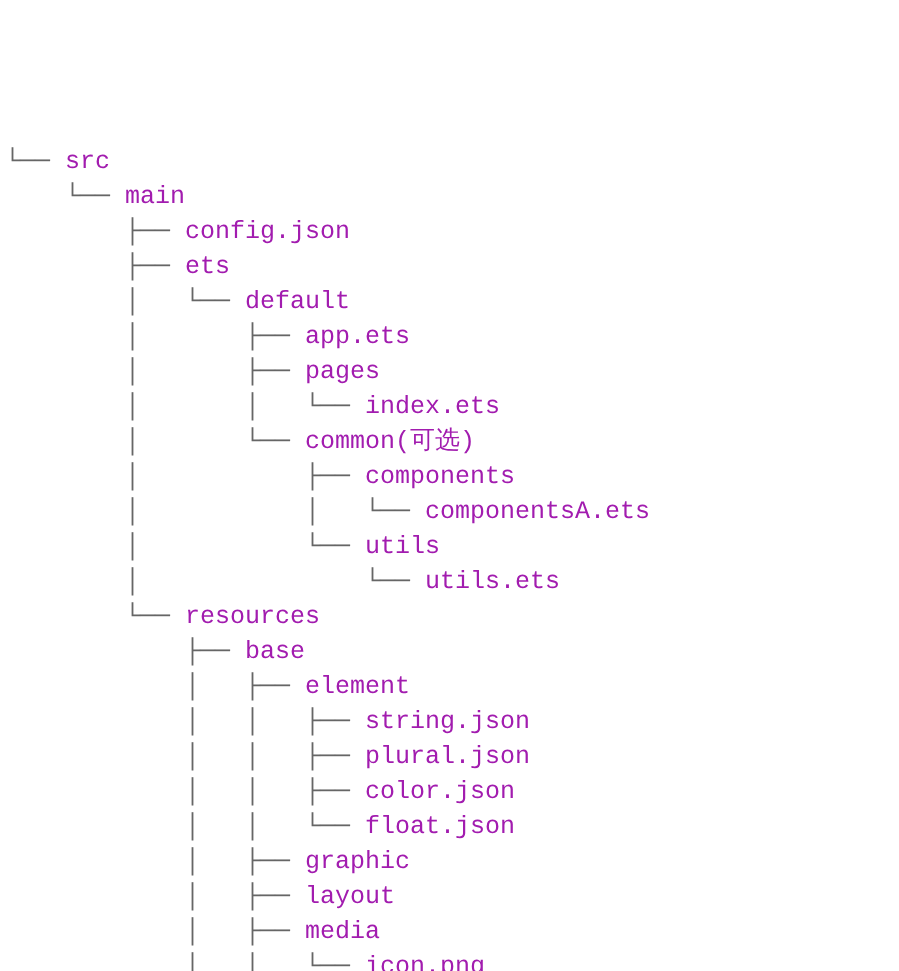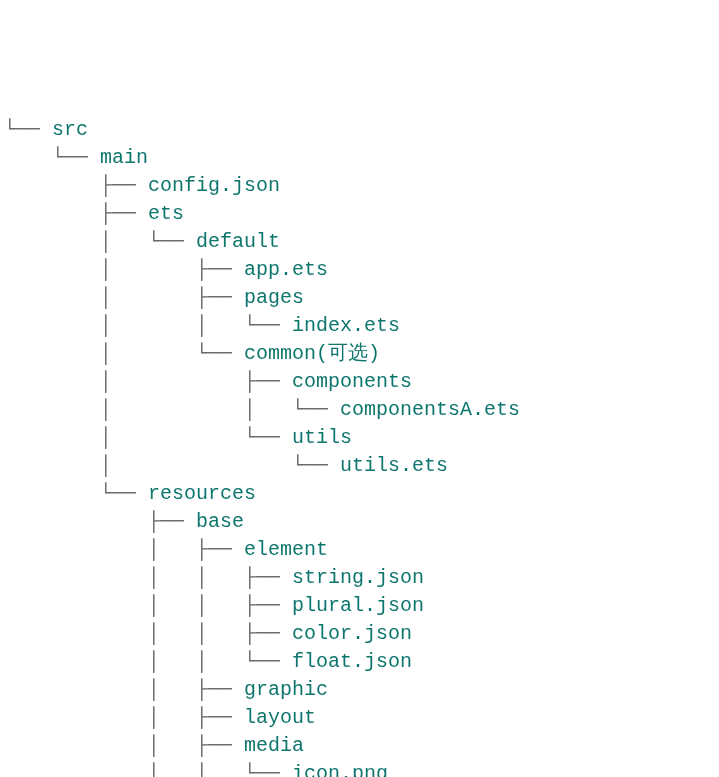--- a/index.html
+++ b/index.html
@@ -15,21 +15,21 @@
     .tree {
       display: block;
     }
     .tree-line {
       display: block;
     }
     .prefix {
       color: #666;
     }
     .name {
-      color: #0f766e;
+      color: #a21caf;
     }
   </style>
 </head>
 <body>
 
 
 
 <div class="tree" id="tree-root"><span class="tree-line"><span class="prefix">└── </span><span class="name">src</span></span><span class="tree-line"><span class="prefix">    └── </span><span class="name">main</span></span><span class="tree-line"><span class="prefix">        ├── </span><span class="name">config.json</span></span><span class="tree-line"><span class="prefix">        ├── </span><span class="name">ets</span></span><span class="tree-line"><span class="prefix">        │   └── </span><span class="name">default</span></span><span class="tree-line"><span class="prefix">        │       ├── </span><span class="name">app.ets</span></span><span class="tree-line"><span class="prefix">        │       ├── </span><span class="name">pages</span></span><span class="tree-line"><span class="prefix">        │       │   └── </span><span class="name">index.ets</span></span><span class="tree-line"><span class="prefix">        │       └── </span><span class="name">common(可选)</span></span><span class="tree-line"><span class="prefix">        │           ├── </span><span class="name">components</span></span><span class="tree-line"><span class="prefix">        │           │   └── </span><span class="name">componentsA.ets</span></span><span class="tree-line"><span class="prefix">        │           └── </span><span class="name">utils</span></span><span class="tree-line"><span class="prefix">        │               └── </span><span class="name">utils.ets</span></span><span class="tree-line"><span class="prefix">        └── </span><span class="name">resources</span></span><span class="tree-line"><span class="prefix">            ├── </span><span class="name">base</span></span><span class="tree-line"><span class="prefix">            │   ├── </span><span class="name">element</span></span><span class="tree-line"><span class="prefix">            │   │   ├── </span><span class="name">string.json</span></span><span class="tree-line"><span class="prefix">            │   │   ├── </span><span class="name">plural.json</span></span><span class="tree-line"><span class="prefix">            │   │   ├── </span><span class="name">color.json</span></span><span class="tree-line"><span class="prefix">            │   │   └── </span><span class="name">float.json</span></span><span class="tree-line"><span class="prefix">            │   ├── </span><span class="name">graphic</span></span><span class="tree-line"><span class="prefix">            │   ├── </span><span class="name">layout</span></span><span class="tree-line"><span class="prefix">            │   ├── </span><span class="name">media</span></span><span class="tree-line"><span class="prefix">            │   │   └── </span><span class="name">icon.png</span></span></div>
 
 

